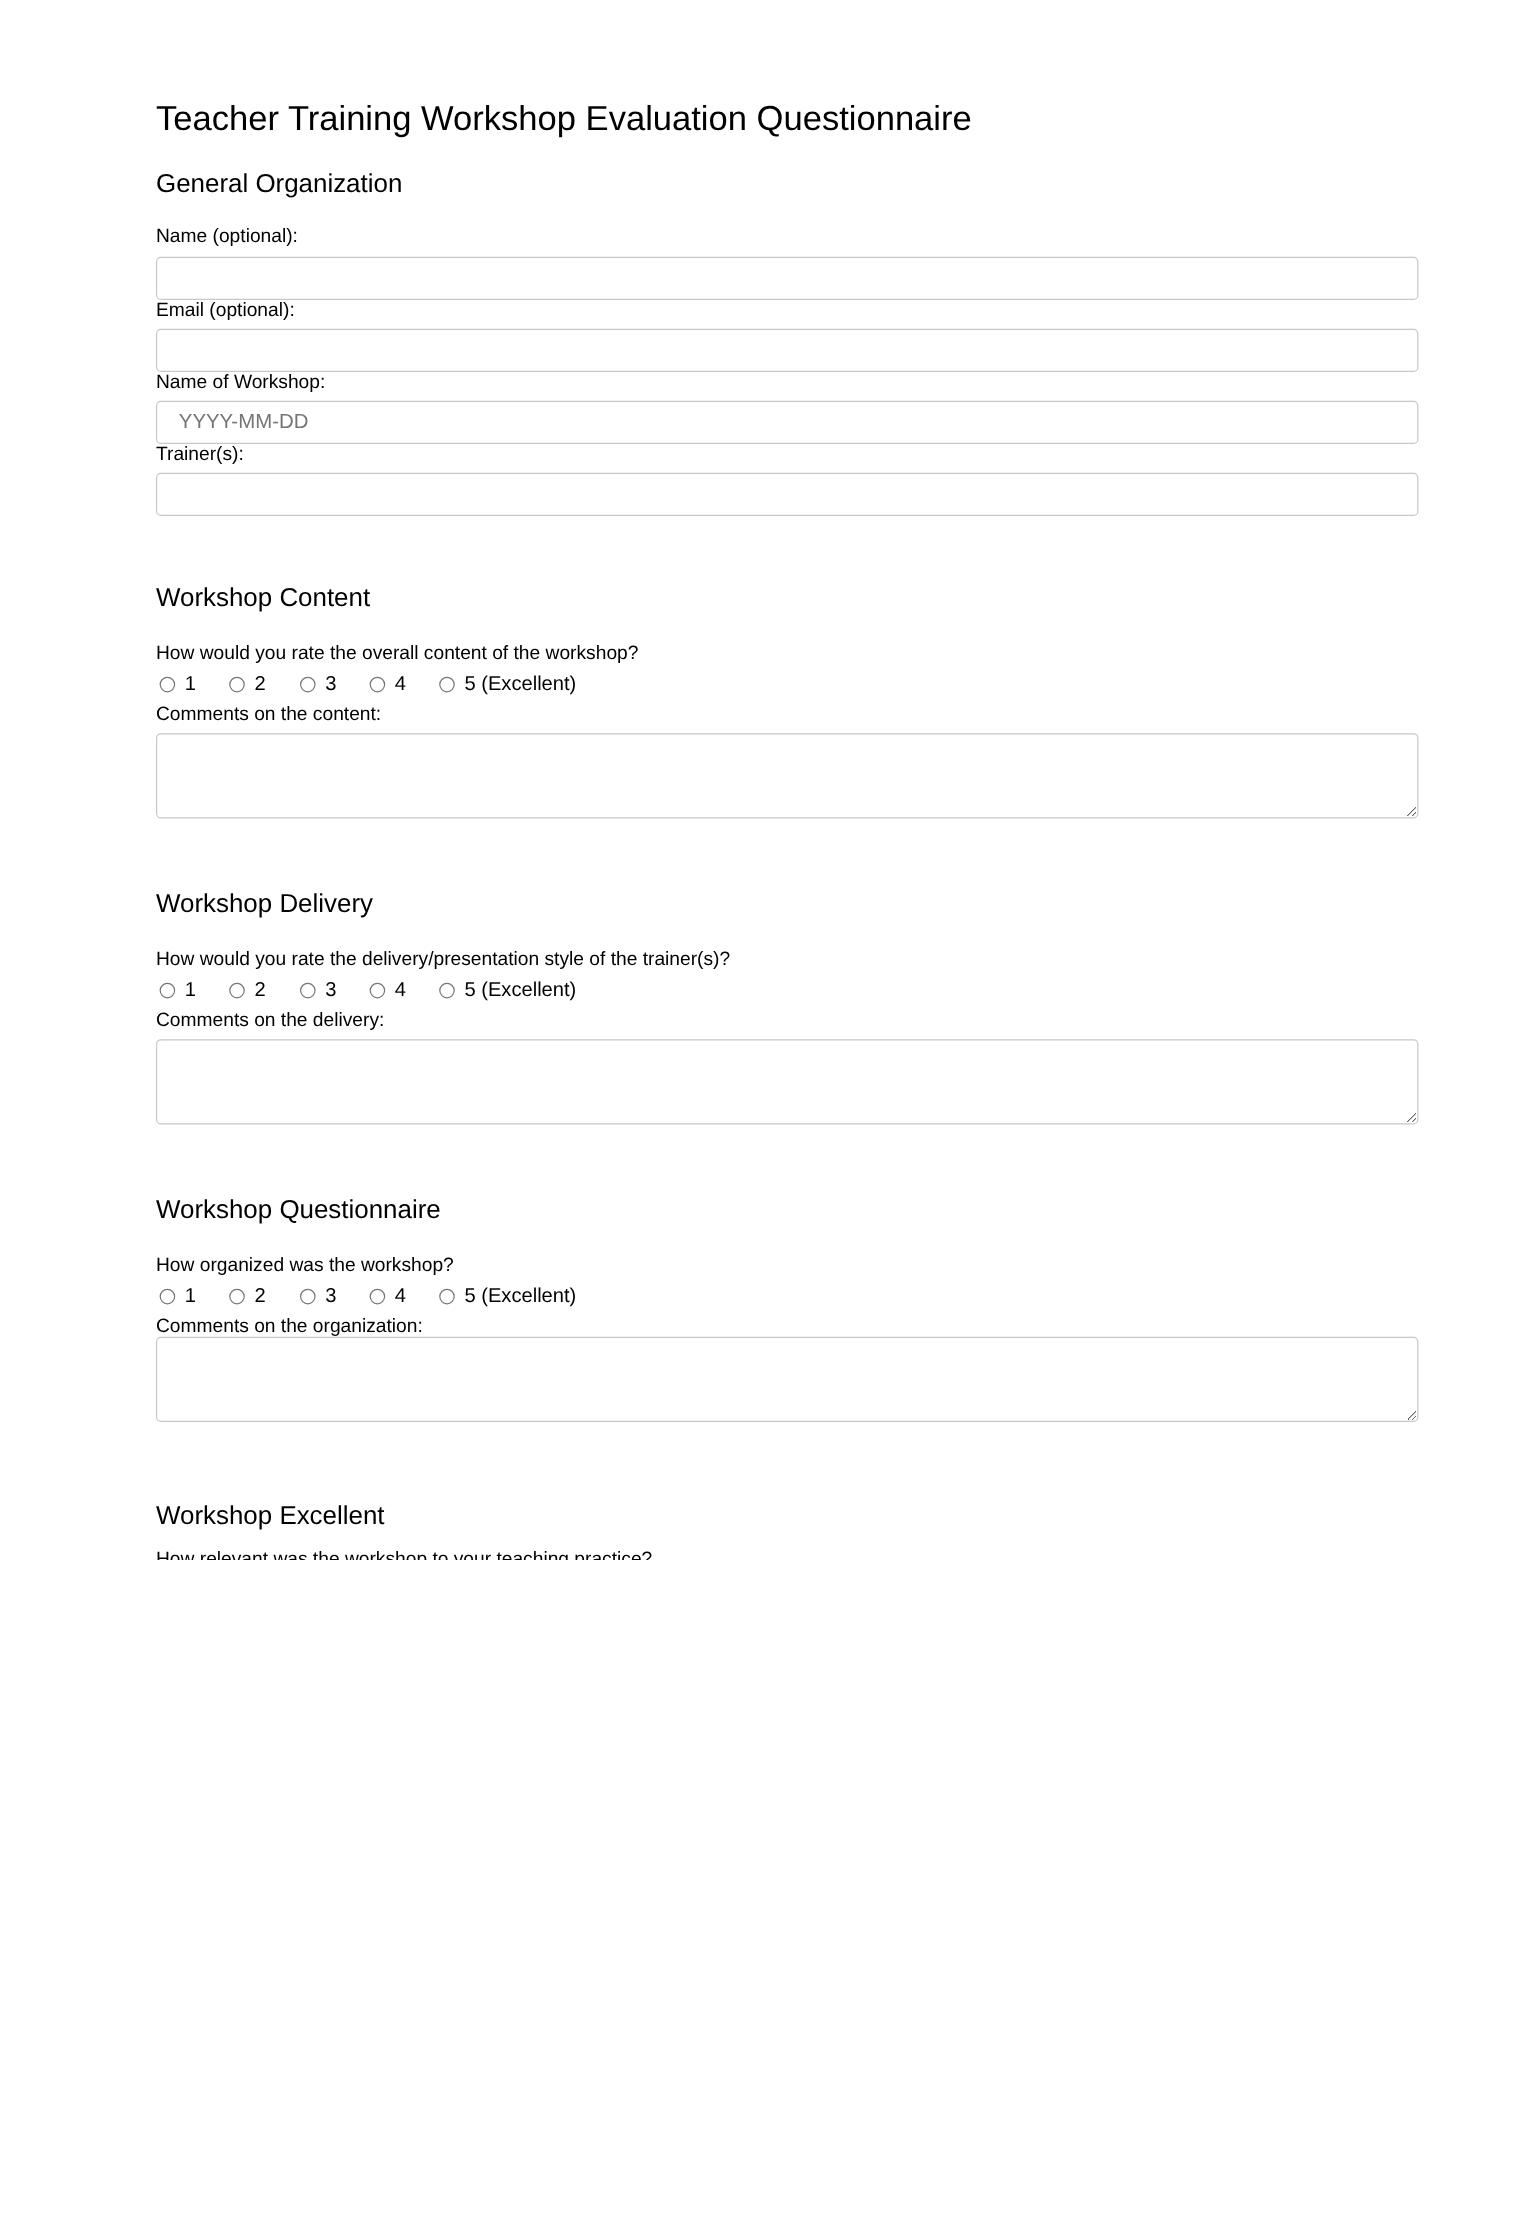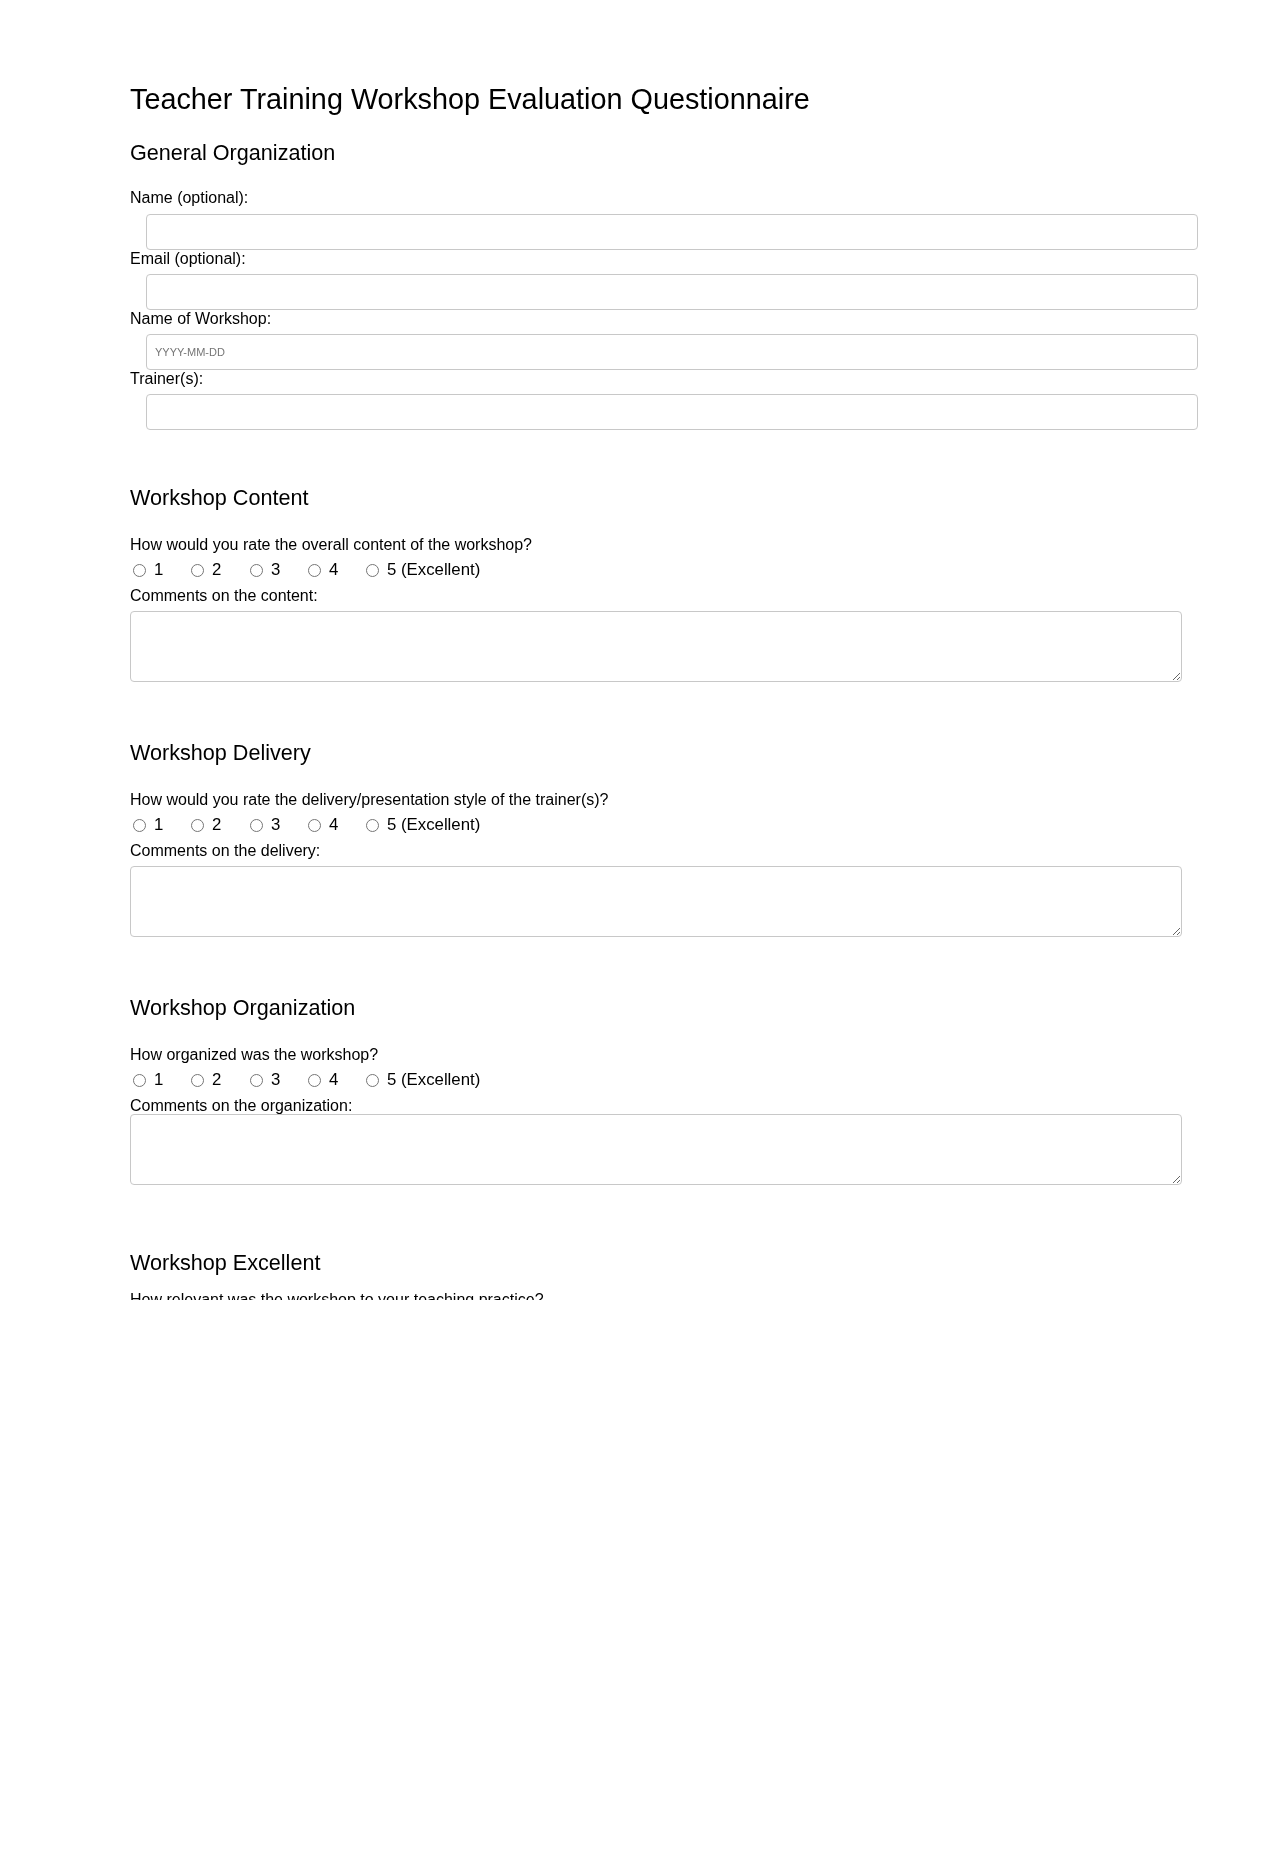--- a/index.html
+++ b/index.html
@@ -19,23 +19,23 @@
   }
   h2 {
     position: absolute; left: 0; margin: 0;
     font-size: 21.6px; font-weight: normal; line-height: 26px; white-space: nowrap;
   }
   .label {
     position: absolute; left: 0; margin: 0;
     font-size: 16px; line-height: 20px; white-space: nowrap;
   }
   .text-input {
-    position: absolute; left: 16px; width: 1052px; height: 36px; box-sizing: border-box;
+    position: absolute; left: 0; width: 1052px; height: 36px; box-sizing: border-box;
     border: 1px solid #c8c8c8; border-radius: 4px; background: #fff;
-    font-family: "Liberation Sans", sans-serif; font-size: 11px; padding: 0 8px; color: #000;
+    font-family: "Liberation Sans", sans-serif; font-size: 17px; padding: 0 18px; color: #000;
     outline: none;
   }
   .text-input::placeholder { color: #757575; }
   .textarea {
     position: absolute; left: 0; width: 1052px; height: 71px; box-sizing: border-box;
     border: 1px solid #c8c8c8; border-radius: 4px; background: #fff; resize: vertical;
     font-family: "Liberation Sans", sans-serif; font-size: 16.8px; padding: 6px 8px;
     outline: none;
   }
   .radio-row {
@@ -120,21 +120,21 @@
           <span>4</span>
         </label>
       <label class="radio-opt" style="left:233px">
           <span class="radio-circle"></span>
           <span>5 (Excellent)</span>
         </label>
     </div>
     <label class="label" style="top:841px">Comments on the delivery:</label>
     <textarea class="textarea" style="top: 866px;"></textarea>
 
-    <h2 style="top:995px">Workshop Organization</h2>
+    <h2 style="top:995px">Workshop Questionnaire</h2>
     <div class="label" style="top:1045px">How organized was the workshop?</div>
     <div class="radio-row" style="top:1070px">
       <label class="radio-opt" style="left:0px">
           <span class="radio-circle"></span>
           <span>1</span>
         </label>
       <label class="radio-opt" style="left:58px">
           <span class="radio-circle"></span>
           <span>2</span>
         </label>

